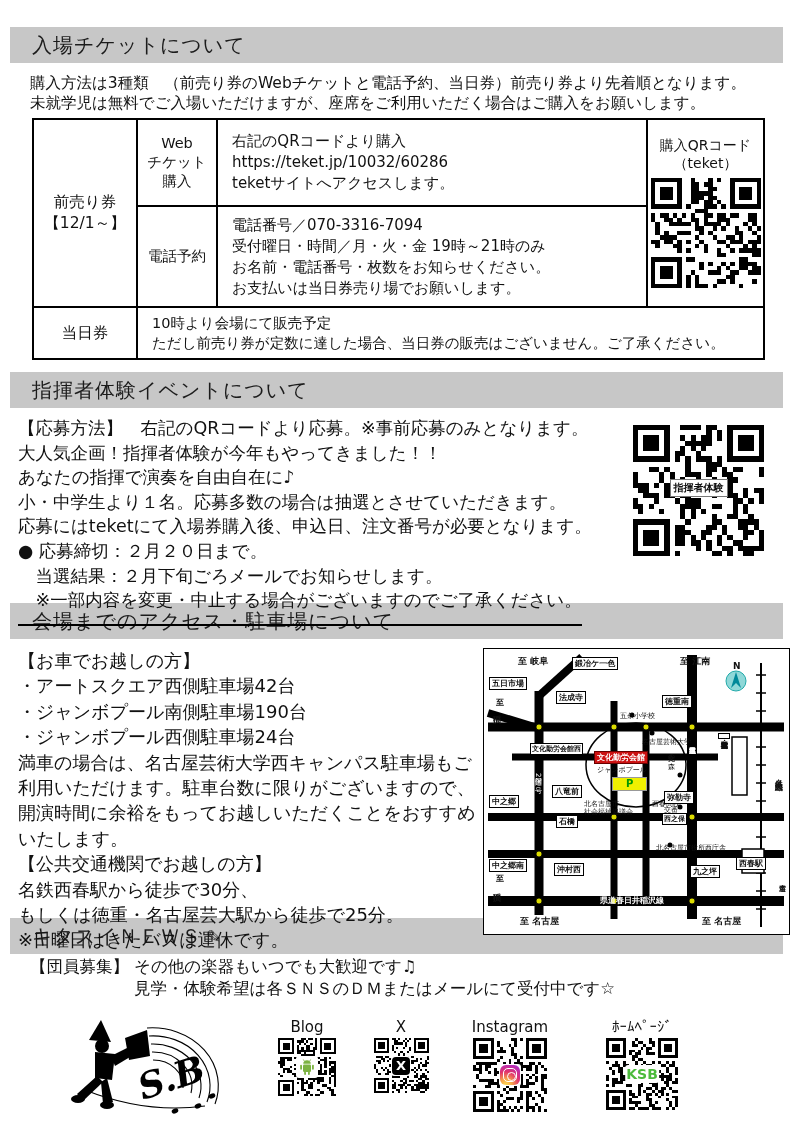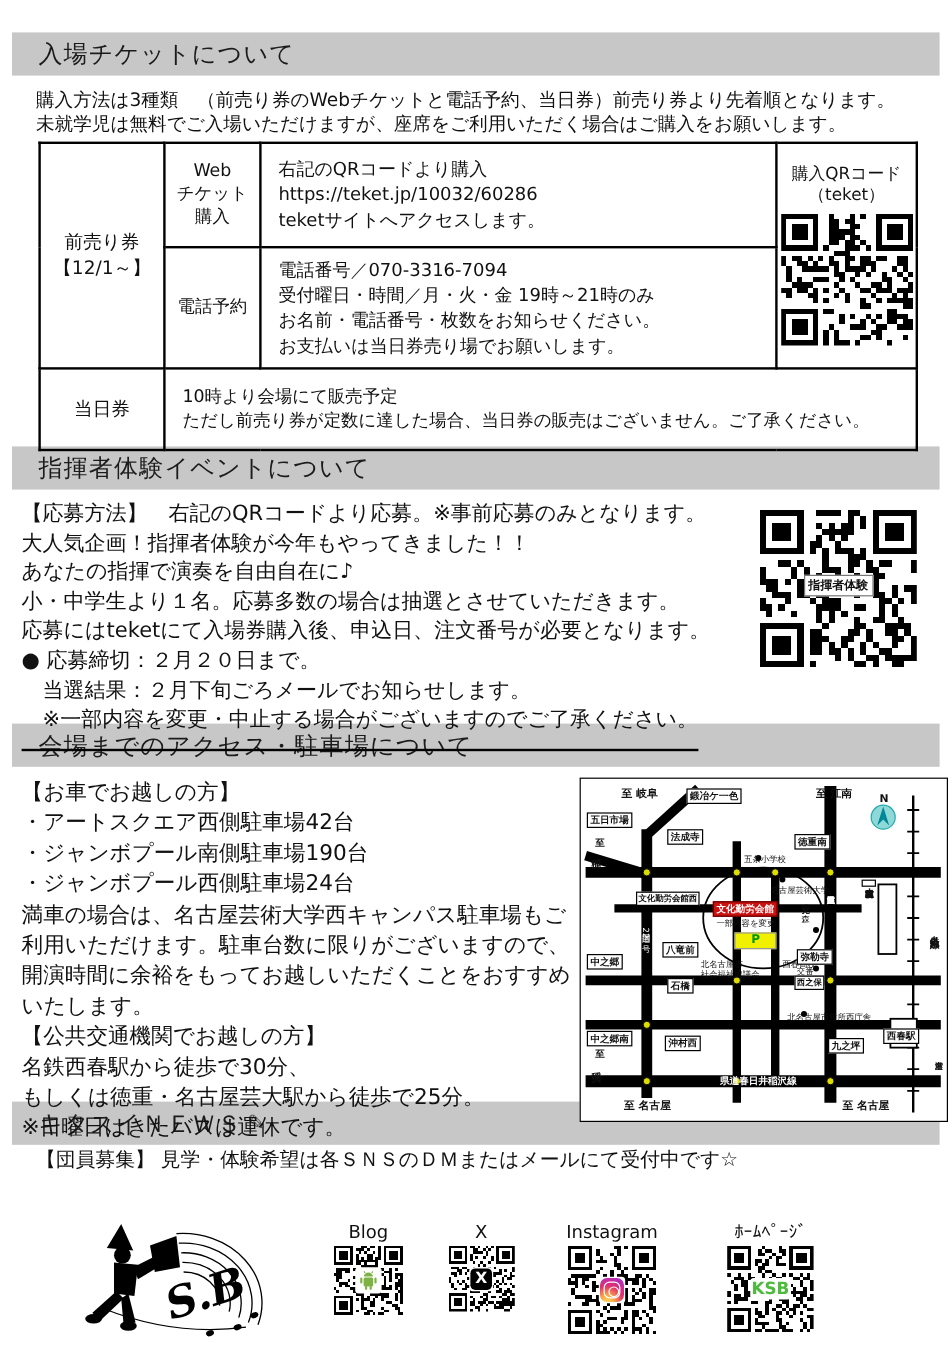--- a/index.html
+++ b/index.html
@@ -326,21 +326,21 @@
     <td class="body" style="height:101px">
           <div id="phone-lines">
             <div class="cline">電話番号／070-3316-7094</div>
             <div class="cline">受付曜日・時間／月・火・金  19時～21時のみ</div>
             <div class="cline">お名前・電話番号・枚数をお知らせください。</div>
             <div class="cline">お支払いは当日券売り場でお願いします。</div>
           </div>
         </td>
   </tr>
   <tr>
-    <td class="lab1 c" style="height:68px">当日券</td>
+    <td class="lab1 c" style="height:52px">当日券</td>
     <td class="body" colspan="3">
           <div id="sameday-lines">
             <div class="cline-s">10時より会場にて販売予定</div>
             <div class="cline-s">ただし前売り券が定数に達した場合、当日券の販売はございません。ご了承ください。</div>
           </div>
         </td>
   </tr>
 </tbody>
   </table>
 
@@ -624,21 +624,21 @@
       <div class="ml box" style="left: 5px; top: 28px;">五日市場</div>
       <div class="ml plain-s" style="left: 12px; top: 48px;">至</div>
       <div class="ml vert" style="left: 6px; top: 60px;">稲沢</div>
       <div class="ml box" style="left: 72px; top: 42px;">法成寺</div>
       <div class="ml box" style="left: 178px; top: 46px;">徳重南</div>
       <div class="ml tiny" style="left: 136px; top: 62px;">五条小学校</div>
       <div class="ml box-s" style="left: 46px; top: 94px;">文化勤労会館西</div>
       <div class="ml tiny" style="left: 158px; top: 88px;">名古屋芸術大学</div>
       <div class="ml red" style="left: 110px; top: 102px;">文化勤労会館</div>
       <div class="ml vert-s" style="left: 182px; top: 100px;">文化の森</div>
-      <div class="ml tiny" style="left: 113px; top: 116px;">一部内容を変更</div>
+      <div class="ml tiny" style="left: 113px; top: 116px;">ジャンボプール</div>
       <div class="ml pbox" style="left: 128px; top: 128px;">P</div>
       <div class="ml tiny" style="left: 168px; top: 126px; margin-top: 24px;">西春高校</div>
       <div class="ml box" style="left: 68px; top: 136px;">八竜前</div>
       <div class="ml box" style="left: 180px; top: 142px;">弥勒寺</div>
       <div class="ml road-vert" style="left: 49px; top: 124px;">国道22号</div>
       <div class="ml road-vert" style="left: 203px; top: 92px;">県道名古屋祖父江線</div>
       <div class="ml vert-box" style="left: 234px; top: 84px;">徳重・名古屋芸大駅</div>
       <div class="ml vert" style="left: 288px; top: 124px;">名鉄犬山線</div>
       <div class="ml box" style="left: 5px; top: 146px;">中之郷</div>
       <div class="ml box" style="left: 72px; top: 166px;">石橋</div>
@@ -656,20 +656,21 @@
       <div class="ml vert" style="left: 6px; top: 238px;">稲沢</div>
       <div class="ml plain" style="left: 36px; top: 266px;">至 名古屋</div>
       <div class="ml plain" style="left: 218px; top: 266px;">至 名古屋</div>
       <div class="ml vert-s" style="left: 293px; top: 230px;">名古屋空港</div>
     </div>
 </div>
 
 <div id="news-block">
   <span id="news-head">【団員募集】</span>
   <div id="news-lines">
+      <div class="nline">その他の楽器もいつでも大歓迎です♫</div>
       <div class="nline">見学・体験希望は各ＳＮＳのＤＭまたはメールにて受付中です☆</div>
     </div>
 </div>
 
 <div id="mascot">
   <svg width="195" height="100" viewBox="0 0 195 100">
 
     <g stroke="#000" stroke-width="1.1" fill="none">
       <path d="M92,10 A66,58 0 0 1 160,86"></path>
       <path d="M94,18 A57,50 0 0 1 152,84"></path>

